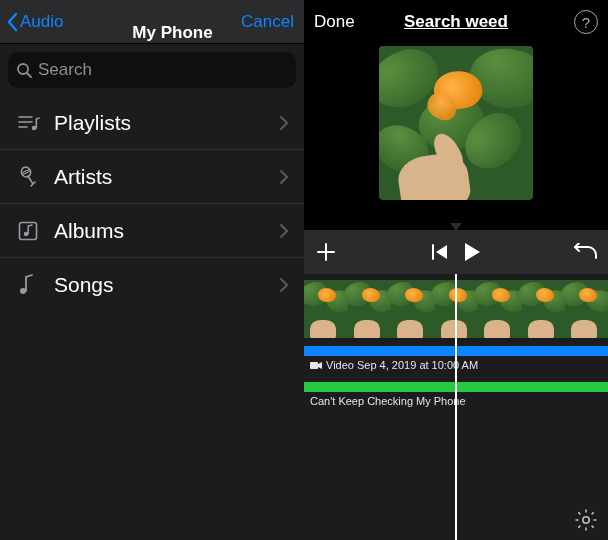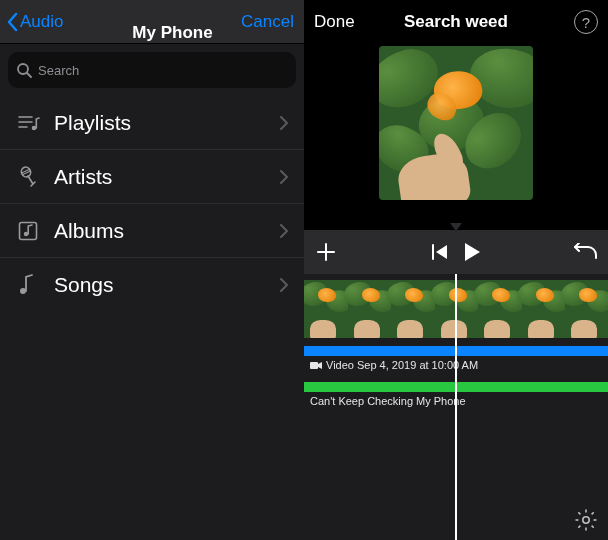--- a/index.html
+++ b/index.html
@@ -12,32 +12,32 @@
   
   .l-header { height: 44px; display: flex; align-items: flex-end; justify-content: center; position: relative; background: #2b2b2d; border-bottom: 1px solid #000; padding-left: 41px; }
   .l-back { position: absolute; left: 6px; top: 0; height: 44px; display: flex; align-items: center; color: #0a84ff; font-size: 17px; }
   .l-back .chev { margin-right: 2px; }
   .l-title { font-size: 17px; font-weight: 600; color: #fff; }
   .l-cancel { position: absolute; right: 10px; top: 0; height: 44px; display: flex; align-items: center; color: #0a84ff; font-size: 17px; }
 
   .l-searchwrap { padding: 8px 8px; background: #1c1c1e; }
   .l-search { display: flex; align-items: center; background: #0f0f10; border-radius: 10px; height: 36px; padding: 0 8px; }
   .l-search .sicon { color: #8e8e93; margin-right: 6px; }
-  .l-search input { flex: 1; background: transparent; border: none; outline: none; color: #f97316; font-size: 13px; }
+  .l-search input { flex: 1; background: transparent; border: none; outline: none; color: #f97316; font-size: 17px; }
   .l-search input::placeholder { color: #8e8e93; }
 
   .l-list { flex: 1; }
   .l-row { display: flex; align-items: center; height: 54px; padding: 0 16px 0 18px; border-bottom: 1px solid #2f2f31; cursor: pointer; }
   .l-row:last-child { border-bottom: none; }
   .l-row .ricon { width: 26px; color: #9a9a9e; display: flex; align-items: center; justify-content: flex-start; }
   .l-row .rlabel { flex: 1; font-size: 21px; color: #fff; padding-left: 10px; }
   .l-row .rchev { color: #5a5a5e; }
 
   
-  .r-header { height: 44px; display: flex; align-items: center; justify-content: center; position: relative; }
+  .r-header { height: 44px; display: flex; align-items: center; justify-content: center; position: relative; text-decoration: underline; }
   .r-done { position: absolute; left: 10px; top: 0; height: 44px; display: flex; align-items: center; color: #fff; font-size: 17px; }
   .r-title { font-size: 17px; font-weight: 600; color: #fff; }
   .r-help { position: absolute; right: 10px; top: 0; height: 44px; display: flex; align-items: center; }
   .r-help-c { width: 24px; height: 24px; border: 1.5px solid #aaa; border-radius: 50%; display: flex; align-items: center; justify-content: center; color: #aaa; font-size: 15px; }
 
   .r-preview { height: 186px; display: flex; align-items: flex-start; justify-content: center; padding-top: 2px; background: #000; }
   .thumb { width: 154px; height: 154px; border-radius: 4px; overflow: hidden; position: relative; background: #2e5a2a; }
 
   .r-toolbar { height: 44px; background: #2b2b2d; display: flex; align-items: center; position: relative; }
   .tb-btn { width: 44px; height: 44px; display: flex; align-items: center; justify-content: center; color: #fff; cursor: pointer; }

